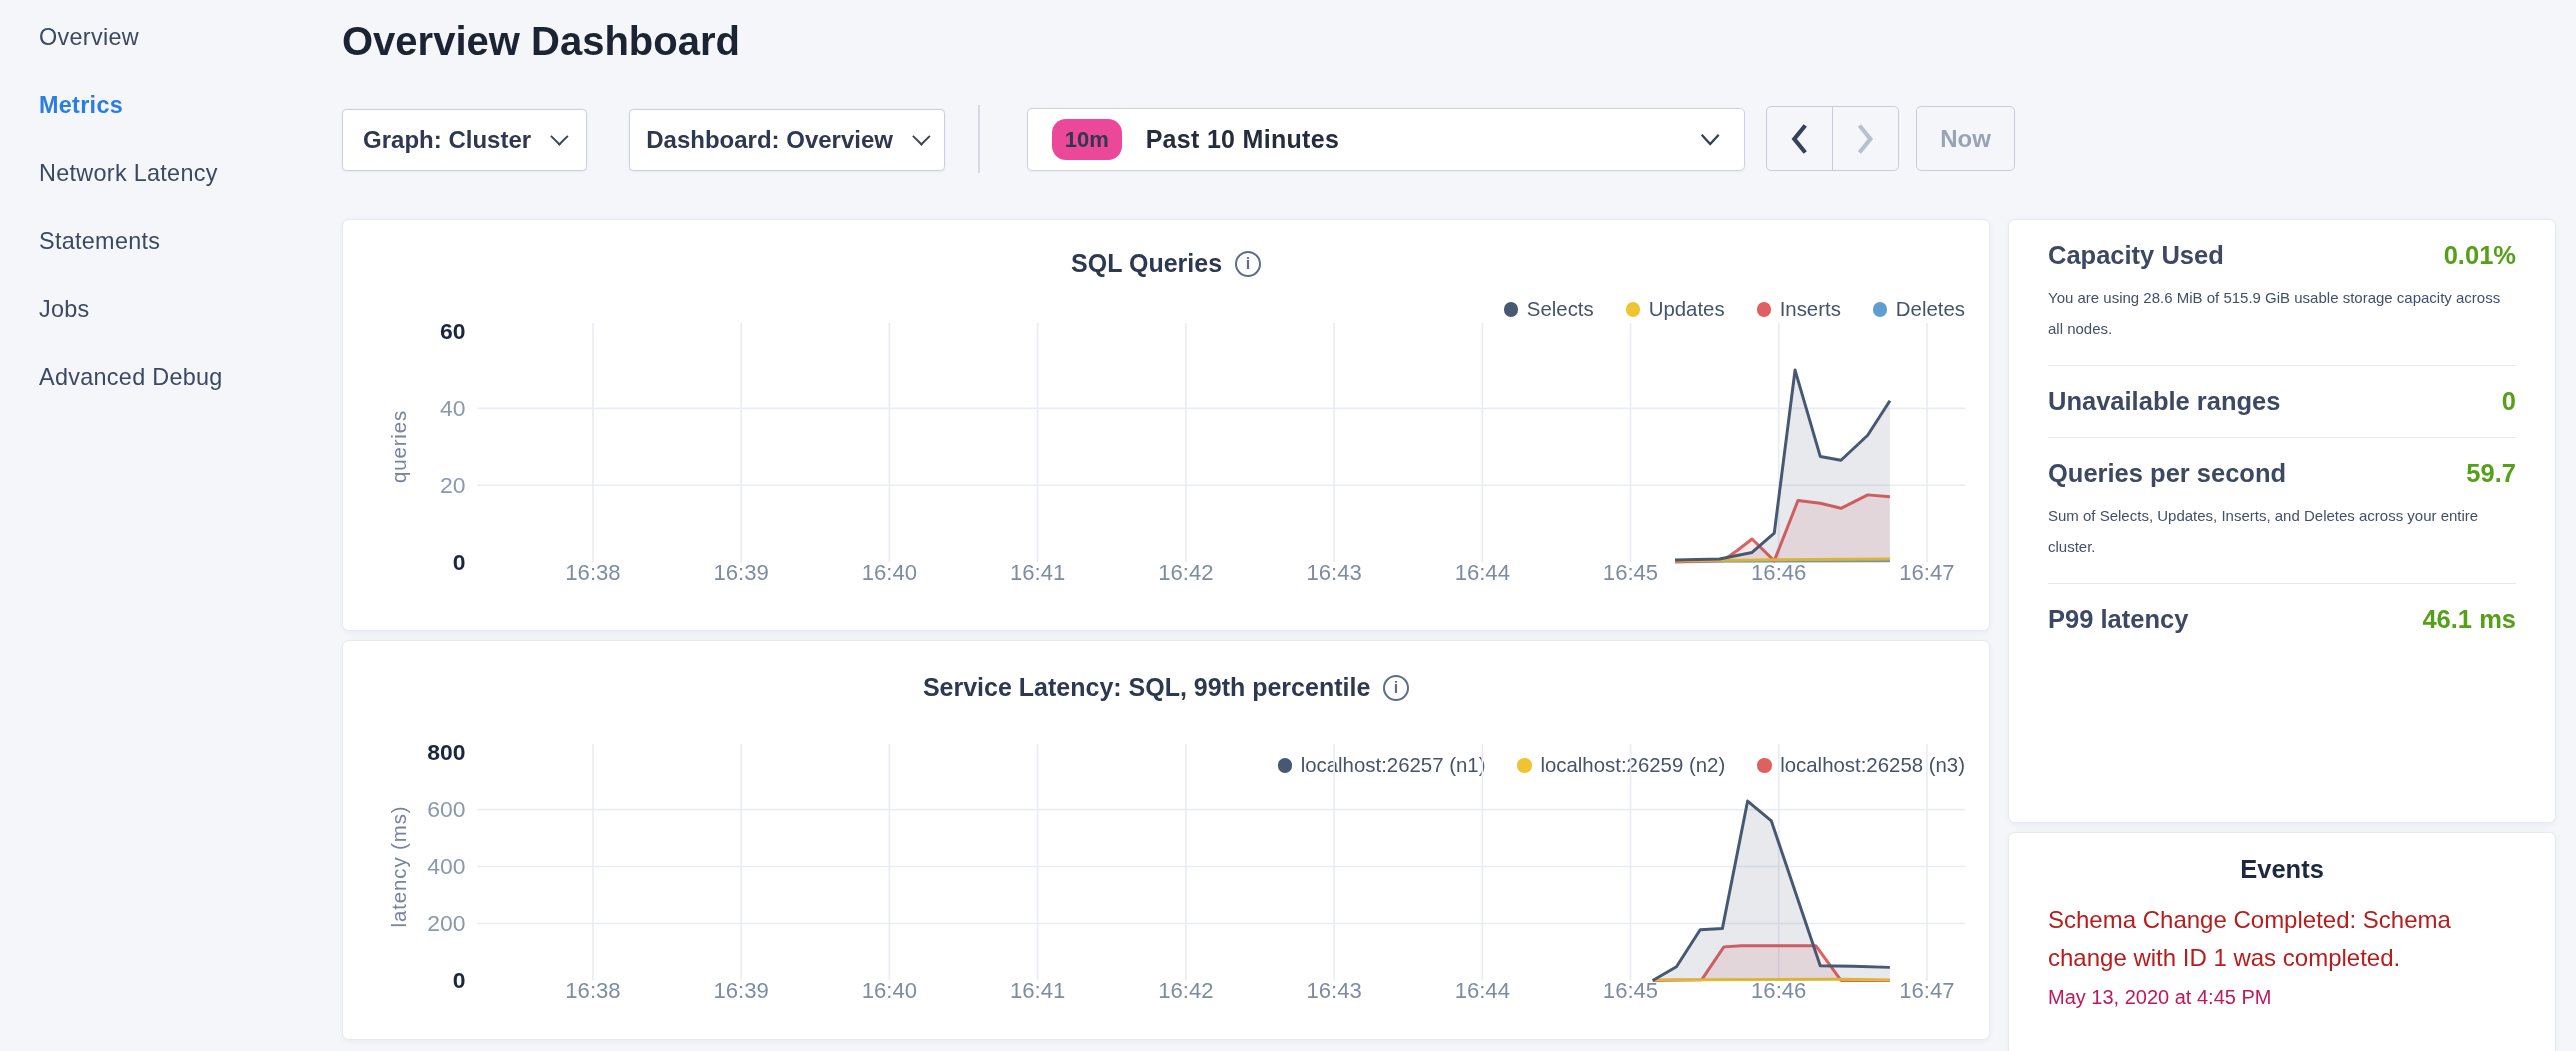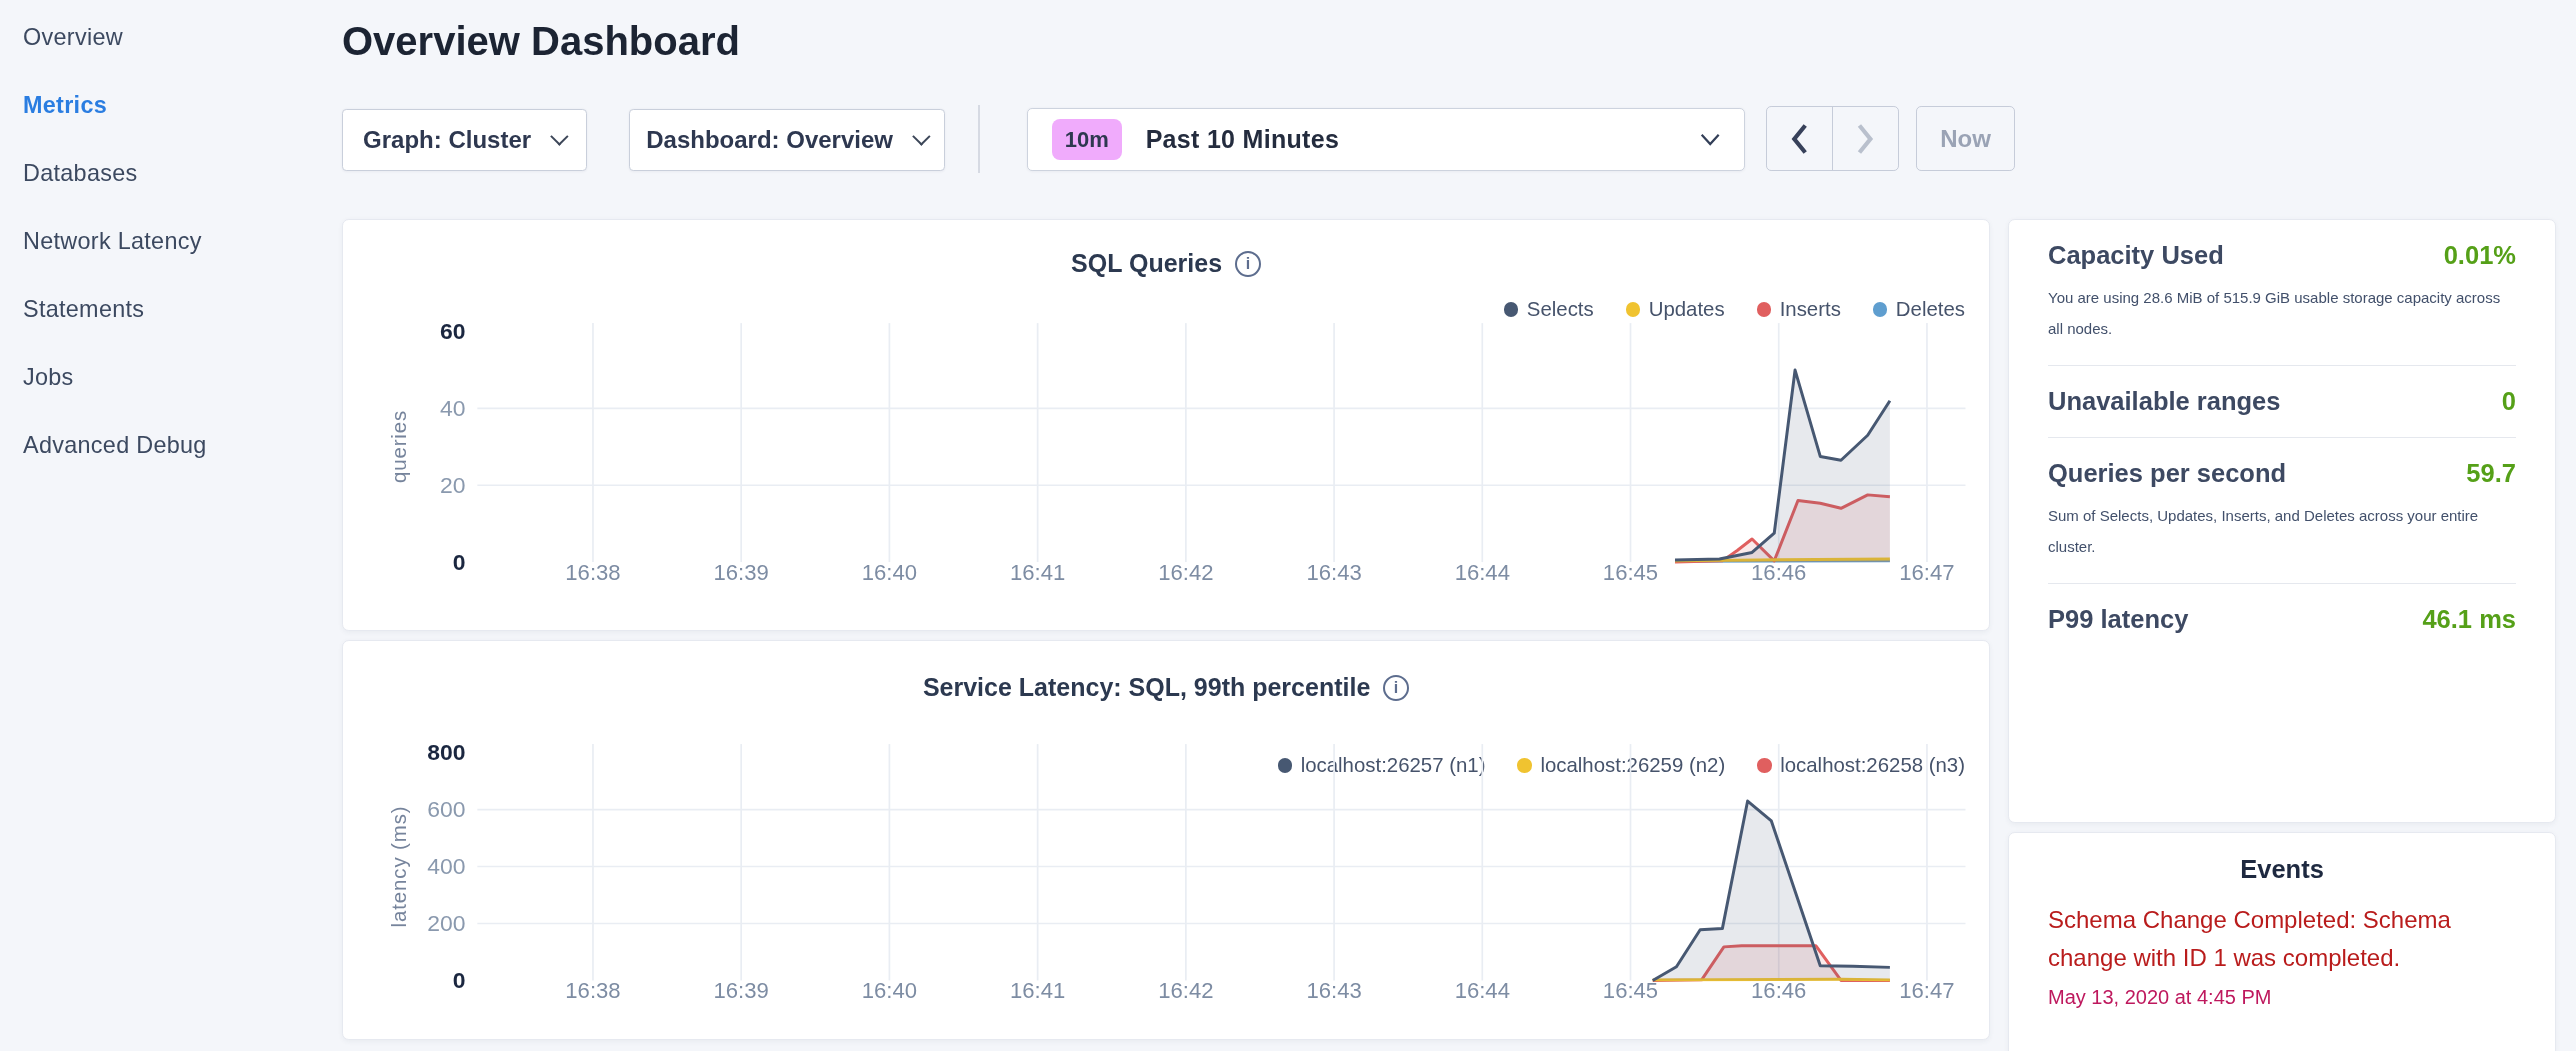--- a/index.html
+++ b/index.html
@@ -3,39 +3,39 @@
 <meta charset="utf-8">
 <style>
   * { margin:0; padding:0; box-sizing:border-box; }
   html,body { width:2576px; height:1051px; overflow:hidden; }
   body { background:#f4f6fa; font-family:"Liberation Sans", sans-serif; color:#242e42; position:relative; }
 
   
   .sidebar { position:absolute; left:0; top:0; width:342px; height:100%; }
   .sidebar ul { list-style:none; padding-top:3.4px; }
   .sidebar li { height:68px; display:flex; align-items:center; padding-left:23px;
-                font-size:23.4px; color:#3c4960; letter-spacing:0.3px; cursor:pointer; }
+                font-size:23.4px; color:#3c4960; letter-spacing:0.3px; cursor:pointer;margin-left:16px; }
   .sidebar li.active { color:#2a7de1; font-weight:bold; }
 
   
   .page-title { position:absolute; left:342px; top:18.7px; font-size:40px; font-weight:bold; color:#1c2433; }
 
   .dd-btn { position:absolute; height:62px; background:#fff; border:1.3px solid #c9cfdb; border-radius:4.3px;
             display:flex; align-items:center; justify-content:center; gap:22px;
             font-size:24px; font-weight:bold; color:#2e3850; cursor:pointer;
             box-shadow:0 0.9px 2.6px rgba(30,40,70,.05); }
   .chev { width:12.8px; height:12.8px; border-right:2.6px solid #3c4658; border-bottom:2.6px solid #3c4658;
           transform:rotate(45deg); margin-top:-6.8px; }
   .vdivider { position:absolute; left:978px; top:105px; width:1.7px; height:68px; background:#d6dae3; }
 
   .time-box { position:absolute; left:1027px; top:108px; width:718px; height:63px; background:#fff;
               border:1.3px solid #cdd3de; border-radius:5.1px; display:flex; align-items:center;
               padding:0 24px; cursor:pointer; box-shadow:0 0.9px 2.6px rgba(30,40,70,.05); }
-  .time-badge { background:#f0abfc; color:#2e3850; font-size:22px; font-weight:bold;
-                padding:7.7px 12.8px; border-radius:8px; }
+  .time-badge { background:#ec4899; color:#2e3850; font-size:22px; font-weight:bold;
+                padding:7.7px 12.8px; border-radius:14px; }
   .time-label { font-size:25px; font-weight:bold; color:#242c3e; margin-left:24px; letter-spacing:0.3px; }
   .time-caret { margin-left:auto; }
 
   .pager { position:absolute; left:1766px; top:106px; width:133px; height:65px;
            border:1.3px solid #c6ccd9; border-radius:5.1px; display:flex; }
   .pager-cell { flex:1; display:flex; align-items:center; justify-content:center; cursor:pointer; }
   .pager-cell + .pager-cell { border-left:1.3px solid #c6ccd9; }
   .now-btn { position:absolute; left:1916px; top:106px; width:99px; height:65px;
              border:1.3px solid #c6ccd9; border-radius:5.1px; display:flex; align-items:center;
              justify-content:center; font-size:24px; font-weight:bold; color:#9aa3b5; cursor:default; }
@@ -77,21 +77,20 @@
   .event-msg { font-size:24px; line-height:38px; color:#b91c1c; }
   .event-time { font-size:20px; color:#be185d; margin-top:8.5px; }
 </style>
 </head>
 <body>
 
 <nav class="sidebar">
   <ul>
       <li class="">Overview</li>
       <li class="active">Metrics</li>
-      <li class="">Databases</li>
       <li class="">Network Latency</li>
       <li class="">Statements</li>
       <li class="">Jobs</li>
       <li class="">Advanced Debug</li>
     </ul>
 </nav>
 
 <h1 class="page-title">Overview Dashboard</h1>
 
 <div class="dd-btn" style="left:342px; top:109px; width:245px;">

